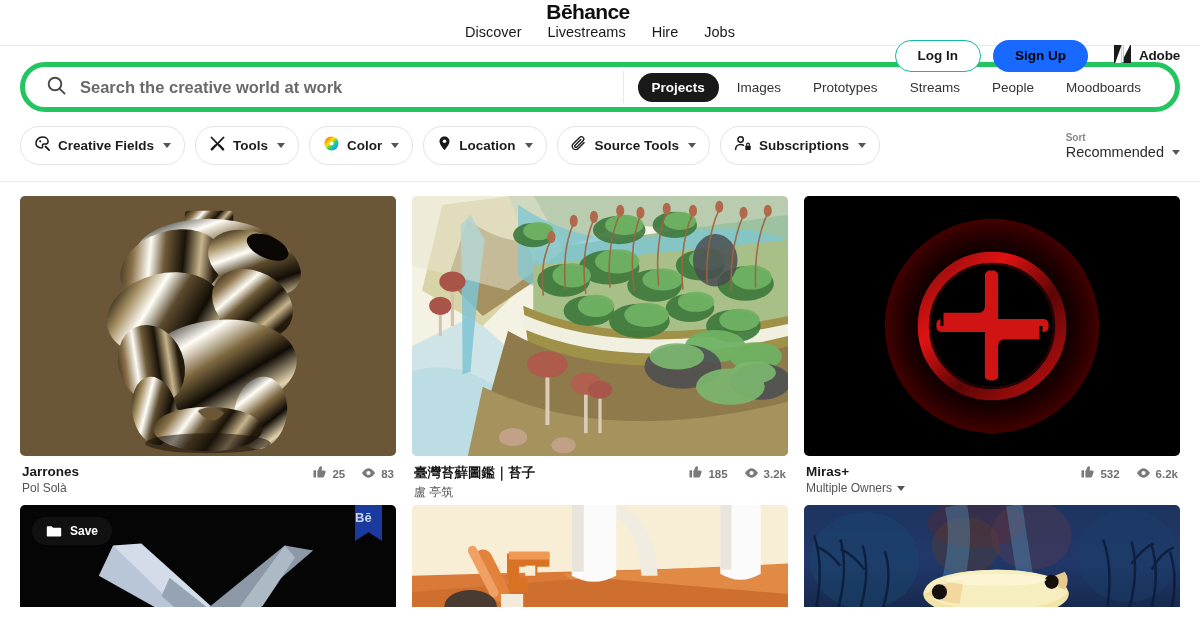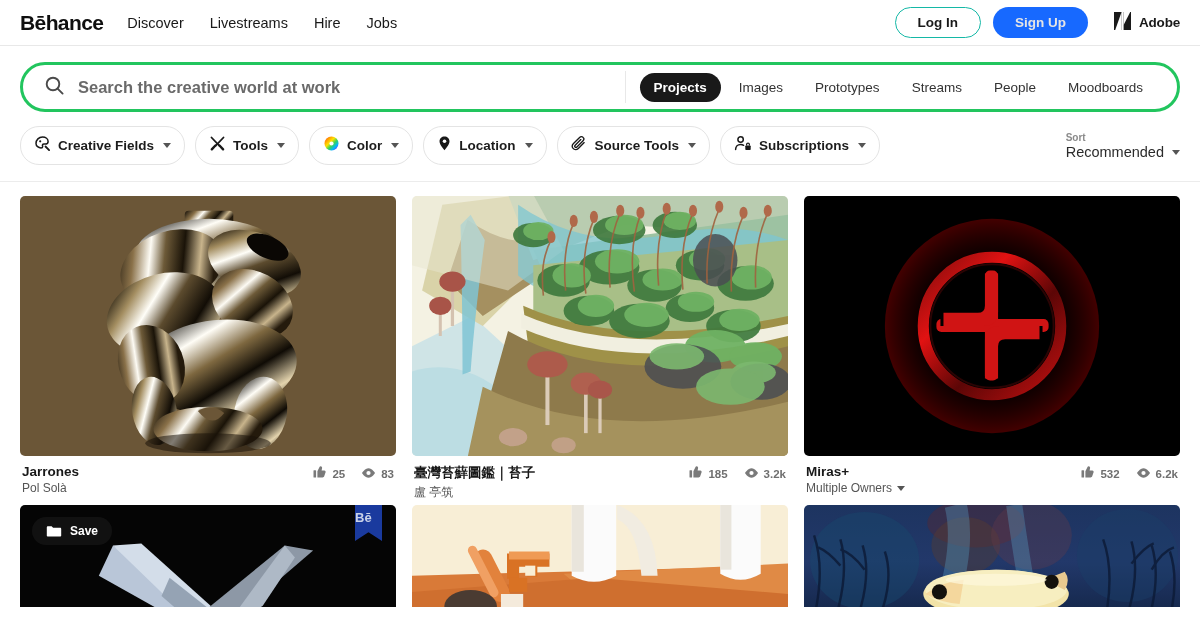--- a/index.html
+++ b/index.html
@@ -12,20 +12,21 @@
   }
 
   
   .topnav {
     height: 46px;
     display: flex;
     align-items: center;
     padding: 0 20px;
     border-bottom: 1px solid #e8e8e8;
     background: #fff;
+    flex-direction: column;
   }
   .brand {
     font-size: 21px;
     font-weight: bold;
     letter-spacing: -0.6px;
     color: #0f0f0f;
     margin-right: 24px;
     white-space: nowrap;
   }
   .navlinks { display: flex; align-items: center; gap: 26px; }
@@ -54,39 +55,39 @@
     line-height: 1;
     font-family: inherit;
   }
   .btn-signup {
     border: none;
     background: #1769ff;
     border-radius: 20px;
     padding: 9px 22px;
     font-size: 13.5px;
     font-weight: bold;
-    color: #e5e5e5;
+    color: #000000;
     cursor: pointer;
     line-height: 1;
     font-family: inherit;
   }
   .adobe {
     display: flex; align-items: center; gap: 5px;
     margin-left: 14px;
     cursor: pointer;
   }
   .adobe-word {
     font-size: 13.5px; font-weight: bold; color: #1a1a1a; letter-spacing: -0.2px;
   }
 
   
   .searchwrap { padding: 16px 20px 0 20px; }
   .searchbar {
     height: 50px;
-    border: 3px solid #22c55e;
+    border: 5px solid #22c55e;
     border-radius: 26px;
     display: flex;
     align-items: center;
     background: #fff;
   }
   .search-left {
     display: flex; align-items: center; gap: 14px;
     flex: 1; padding-left: 22px; height: 100%;
   }
   .search-input {

